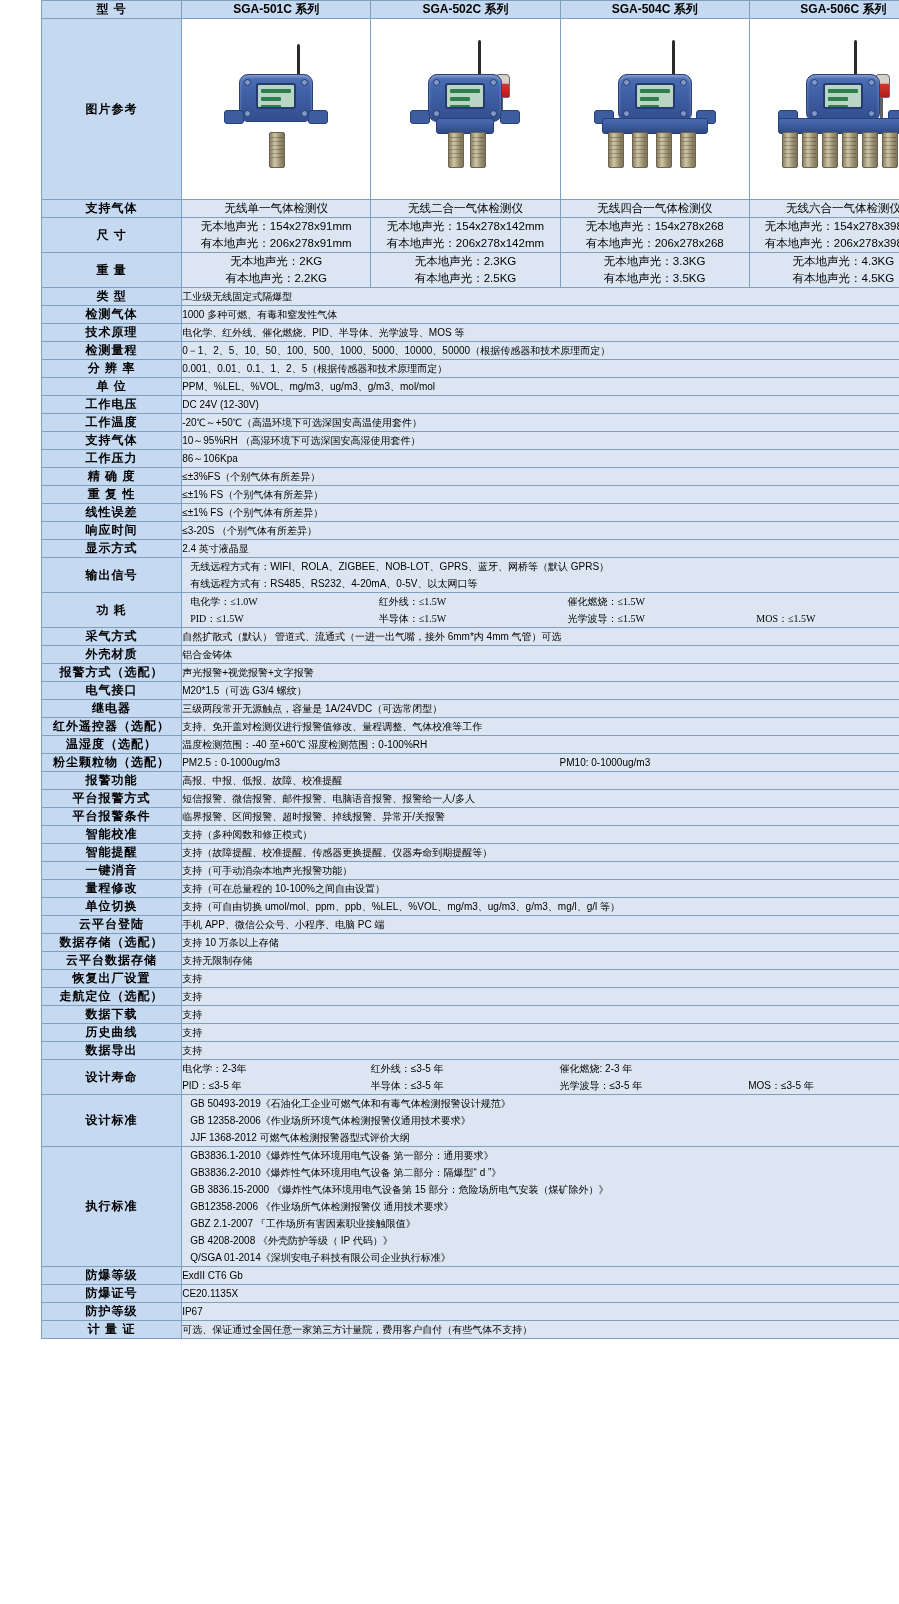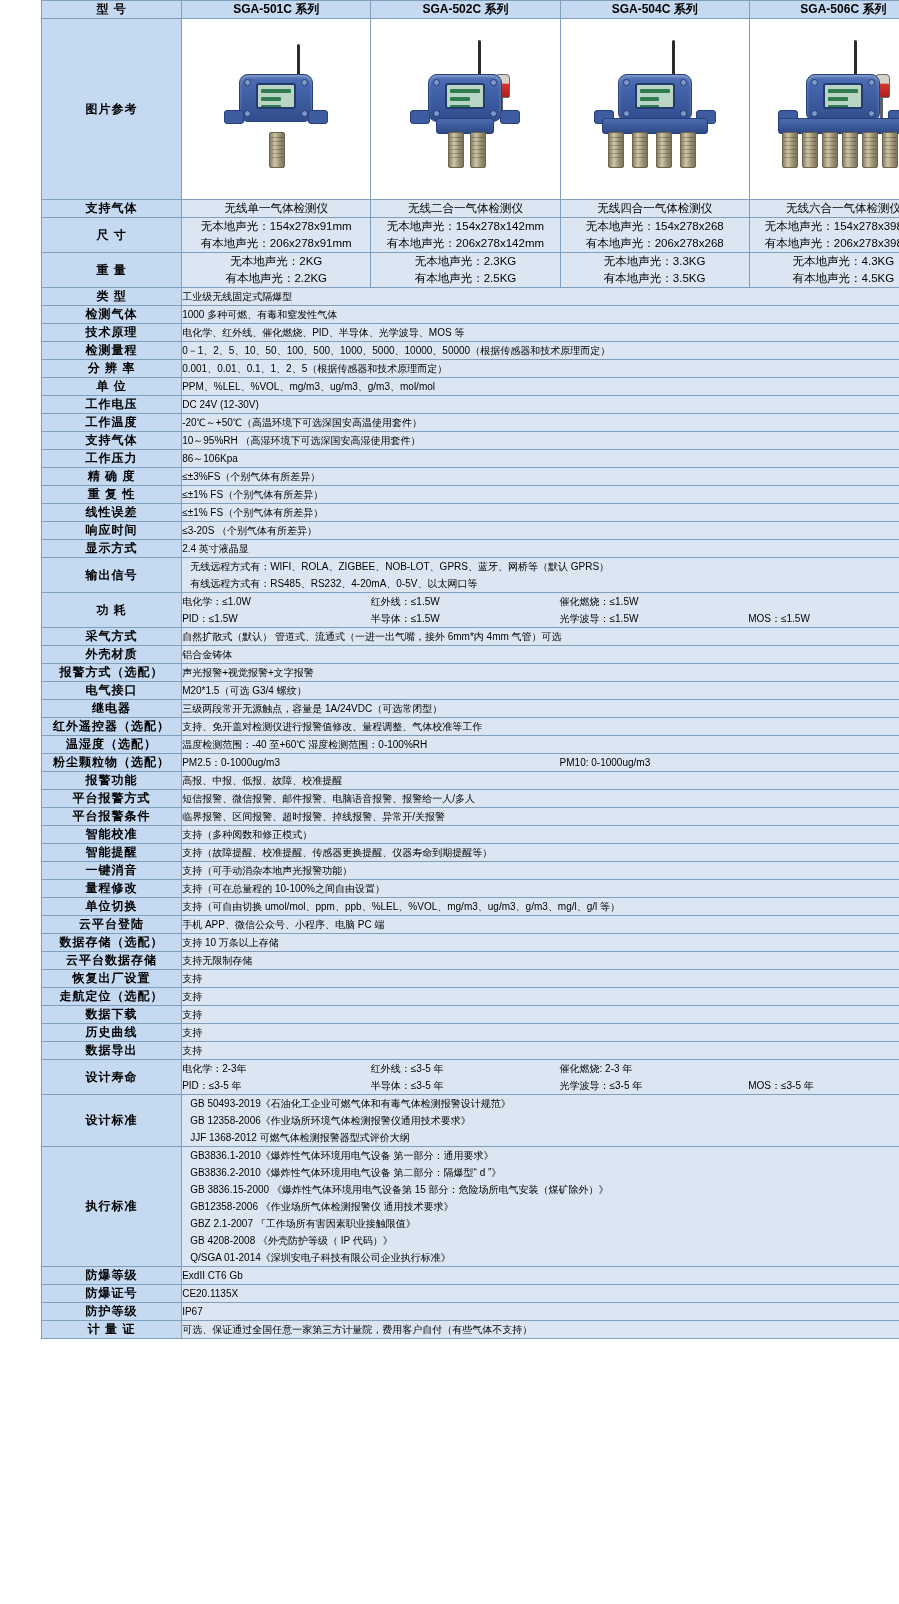--- a/index.html
+++ b/index.html
@@ -175,22 +175,23 @@
   }
   .pwr-col {
     color: #000;
   }
   .pwr-grid {
     display: flex;
     flex-wrap: wrap;
   }
   .pwr-grid .c {
     width: 25%;
-    padding: 1px 0;
+    padding: 1px 8px;
     box-sizing: border-box;
+    font-family: Liberation Serif, serif;
   }
   .life-grid {
     display: flex;
     flex-wrap: wrap;
   }
   .life-grid .c {
     width: 25%;
     padding: 1px 0;
     box-sizing: border-box;
   }

